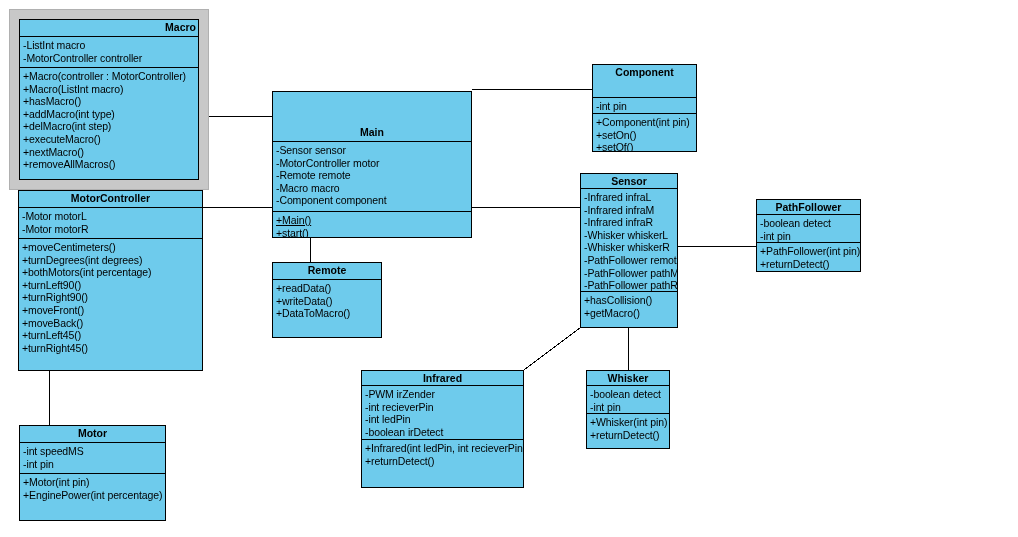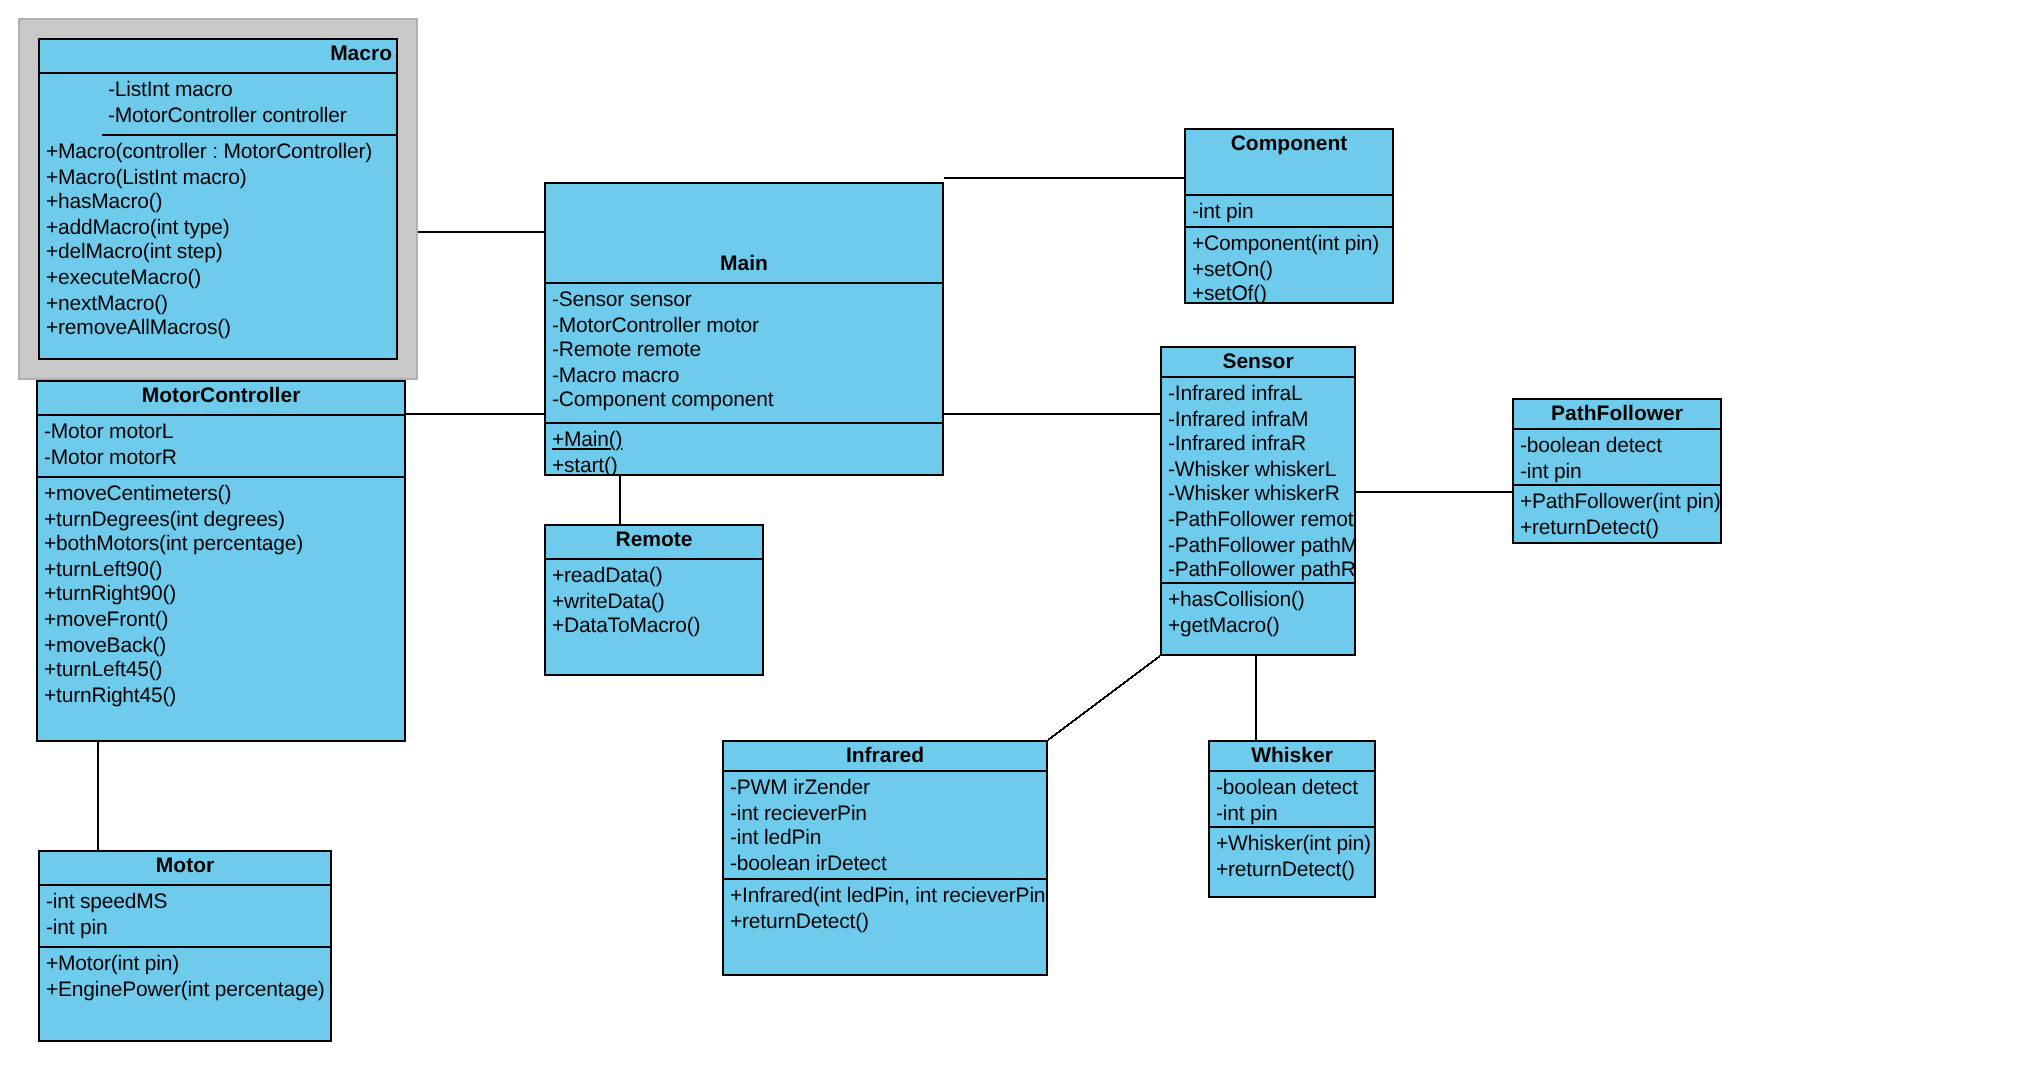--- a/index.html
+++ b/index.html
@@ -89,21 +89,21 @@
       <polyline points="472,207 580,207" fill="none" stroke="#000000" stroke-width="1" shape-rendering="crispEdges"></polyline>
       <polyline points="678,246 800,246" fill="none" stroke="#000000" stroke-width="1" shape-rendering="crispEdges"></polyline>
       <polyline points="580,328 524,370" fill="none" stroke="#000000" stroke-width="1" shape-rendering="crispEdges"></polyline>
       <polyline points="628,328 628,370" fill="none" stroke="#000000" stroke-width="1" shape-rendering="crispEdges"></polyline>
     </svg>
 
   <div id="classes-layer">
       <div class="selection-frame" style="left: 9px; top: 9px; width: 200px; height: 181px;"></div>
       <div class="uml-class" style="left: 19px; top: 19px; width: 180px; height: 161px;">
         <div class="uml-title" style="height: 17px; text-align: right;">Macro</div>
-        <div class="uml-compartment bordered" style="height: 31px; margin-left: 31px;">
+        <div class="uml-compartment bordered" style="height: 31px;">
           <div class="uml-line">-ListInt macro</div>
           <div class="uml-line">-MotorController controller</div>
         </div>
         <div class="uml-compartment grow">
           <div class="uml-line">+Macro(controller : MotorController)</div>
           <div class="uml-line">+Macro(ListInt macro)</div>
           <div class="uml-line">+hasMacro()</div>
           <div class="uml-line">+addMacro(int type)</div>
           <div class="uml-line">+delMacro(int step)</div>
           <div class="uml-line">+executeMacro()</div>
@@ -208,21 +208,21 @@
           <div class="uml-line">-PWM irZender</div>
           <div class="uml-line">-int recieverPin</div>
           <div class="uml-line">-int ledPin</div>
           <div class="uml-line">-boolean irDetect</div>
         </div>
         <div class="uml-compartment grow">
           <div class="uml-line">+Infrared(int ledPin, int recieverPin)</div>
           <div class="uml-line">+returnDetect()</div>
         </div>
       </div>
-      <div class="uml-class" style="left: 586px; top: 370px; width: 84px; height: 79px; margin-left: 18px;">
+      <div class="uml-class" style="left: 586px; top: 370px; width: 84px; height: 79px;">
         <div class="uml-title" style="height: 15px;">Whisker</div>
         <div class="uml-compartment bordered" style="height: 28px;">
           <div class="uml-line">-boolean detect</div>
           <div class="uml-line">-int pin</div>
         </div>
         <div class="uml-compartment grow">
           <div class="uml-line">+Whisker(int pin)</div>
           <div class="uml-line">+returnDetect()</div>
         </div>
       </div>

